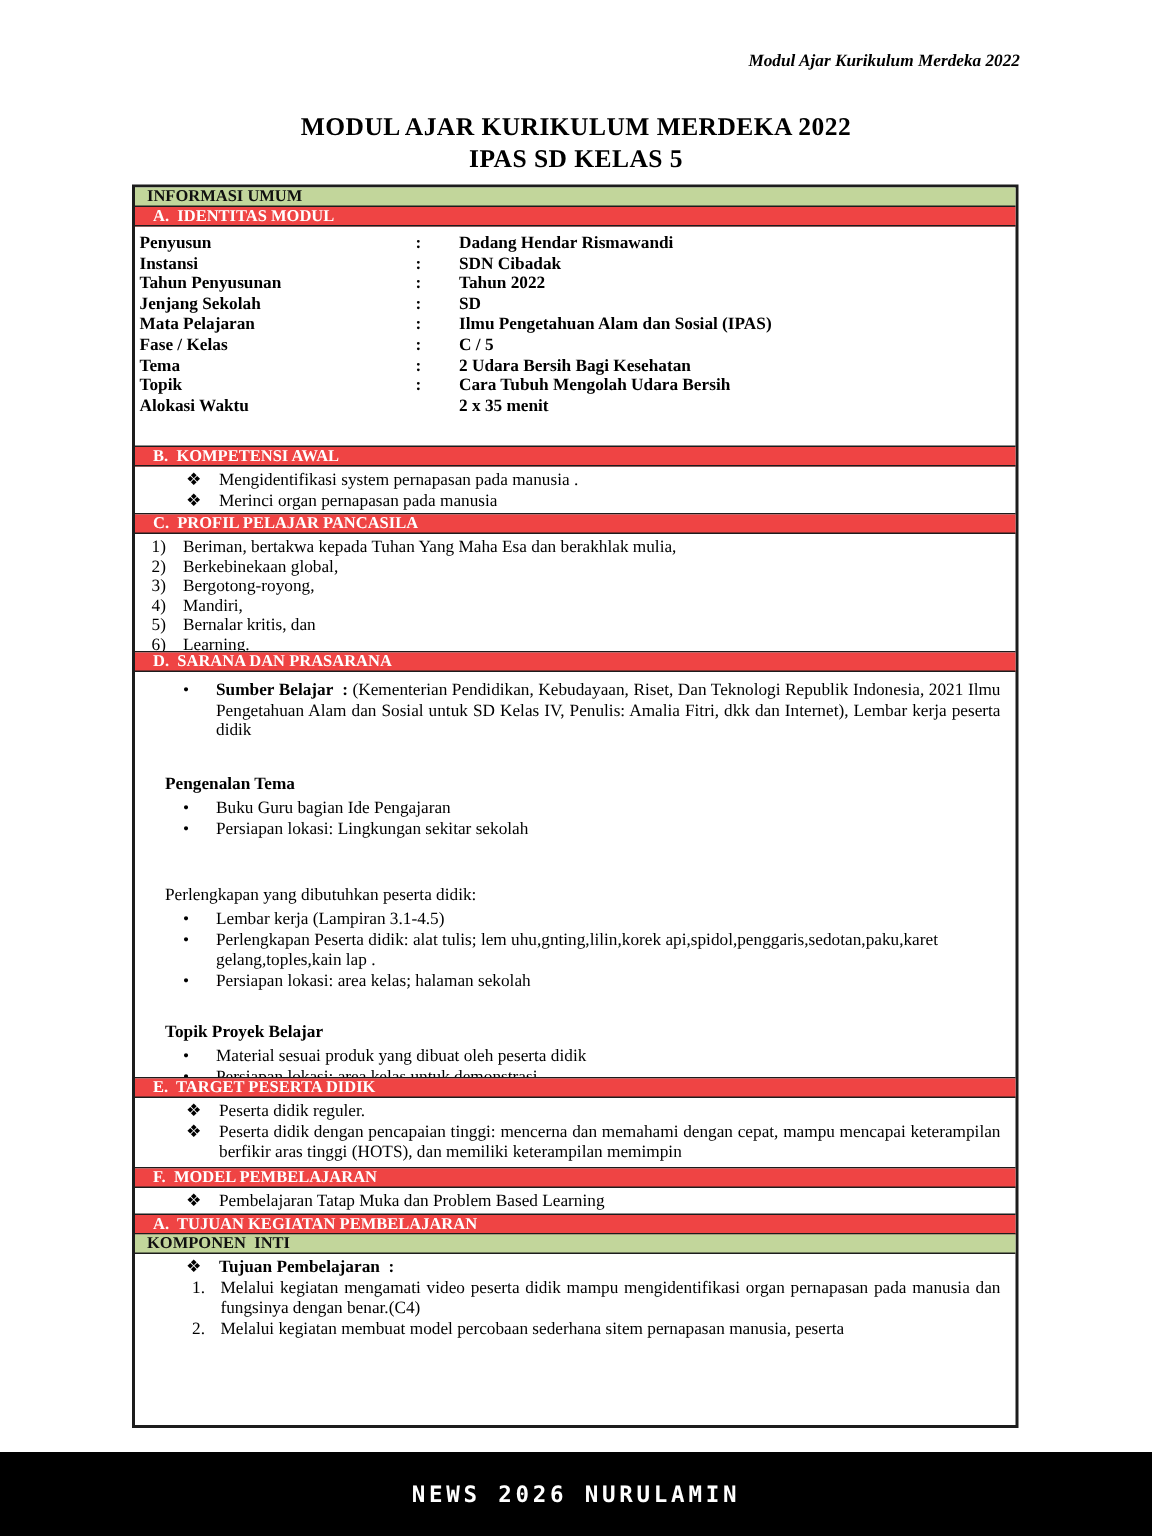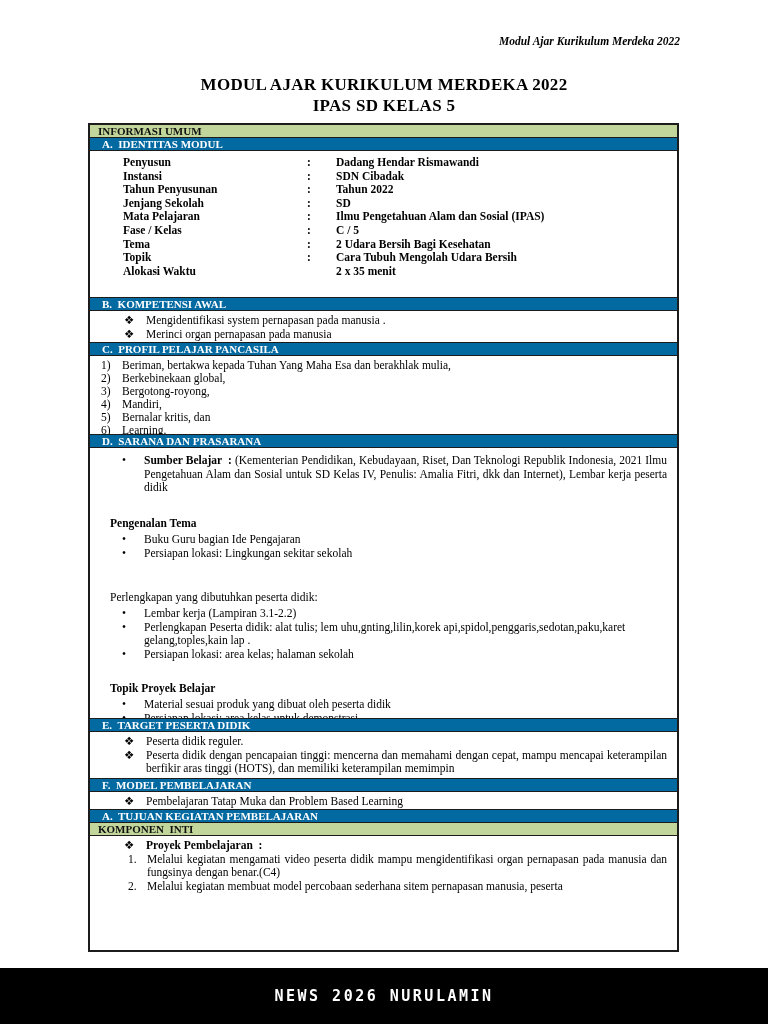--- a/index.html
+++ b/index.html
@@ -21,23 +21,23 @@
     display:flex; flex-direction:column;
     border:2px solid #1c1c1c; box-sizing:border-box; background:#fff;
   }
   .module-table > div { border-bottom:1px solid #1c1c1c; box-sizing:border-box; flex:0 0 auto; }
   .module-table > div:last-child { border-bottom:none; }
   .bar {
     flex:0 0 19px; display:flex; align-items:center;
     padding:0 8px; font-weight:bold; font-size:11px; white-space:pre;
   }
   .bar.light { background:#c2d69b; color:#101010; }
-  .bar.dark  { background:#0369a1; color:#ffffff;padding-left:12px; }
+  .bar.dark  { background:#ef4444; color:#ffffff;padding-left:12px; }
   .cell { padding:3px 10px 0 16px; font-size:11.5px; line-height:13.6px; overflow:hidden; }
-  .cell.identity { flex:0 0 147px; padding-top:5px; padding-left:33px; }
+  .cell.identity { flex:0 0 147px; padding-top:5px; padding-left:3px; }
   .cell.kompetensi { flex:0 0 32px; }
   .cell.profil { flex:0 0 79px; line-height:13px; padding-left:11px; }
   .cell.sarana { flex:0 0 271px; }
   .cell.target { flex:0 0 47px; }
   .cell.model { flex:0 0 18px; }
   .cell.tujuan { flex:1 1 auto; }
   .id-row { display:flex; font-weight:bold; }
   .id-label { flex:0 0 184px; }
   .id-colon { flex:0 0 29px; }
   .id-value { flex:1 1 auto; }
@@ -184,21 +184,21 @@
         <span class="marker">•</span>
         <span class="txt">Buku Guru bagian Ide Pengajaran</span>
       </div>
       <div class="li dot-list">
         <span class="marker">•</span>
         <span class="txt">Persiapan lokasi: Lingkungan sekitar sekolah</span>
       </div>
       <div class="mt30" style="padding-left:4px;">Perlengkapan yang dibutuhkan peserta didik:</div>
       <div class="li dot-list" style="margin-top:3px;">
         <span class="marker">•</span>
-        <span class="txt">Lembar kerja (Lampiran 3.1-2.2)</span>
+        <span class="txt">Lembar kerja (Lampiran 3.1-4.5)</span>
       </div>
       <div class="li dot-list">
         <span class="marker">•</span>
         <span class="txt">Perlengkapan Peserta didik: alat tulis;  lem uhu,gnting,lilin,korek api,spidol,penggaris,sedotan,paku,karet gelang,toples,kain lap .</span>
       </div>
       <div class="li dot-list">
         <span class="marker">•</span>
         <span class="txt">Persiapan lokasi: area kelas; halaman sekolah</span>
       </div>
       <div class="bold mt20" style="padding-left:4px;">Topik Proyek Belajar</div>
@@ -234,21 +234,21 @@
       </div>
     </div>
 
     <div class="bar dark">A.  TUJUAN KEGIATAN PEMBELAJARAN</div>
 
     <div class="bar light">KOMPONEN  INTI</div>
 
     <div class="cell tujuan">
       <div class="li diamond-list">
         <span class="marker">❖</span>
-        <span class="txt bold pre">Proyek Pembelajaran  :</span>
+        <span class="txt bold pre">Tujuan Pembelajaran  :</span>
       </div>
       <div class="li tujuan-items">
         <span class="marker">1.</span>
         <span class="txt justify">Melalui kegiatan mengamati video peserta didik mampu mengidentifikasi organ pernapasan pada manusia dan fungsinya dengan benar.(C4)</span>
       </div>
       <div class="li tujuan-items">
         <span class="marker">2.</span>
         <span class="txt justify">Melalui kegiatan membuat model percobaan sederhana sitem pernapasan manusia, peserta</span>
       </div>
     </div>

